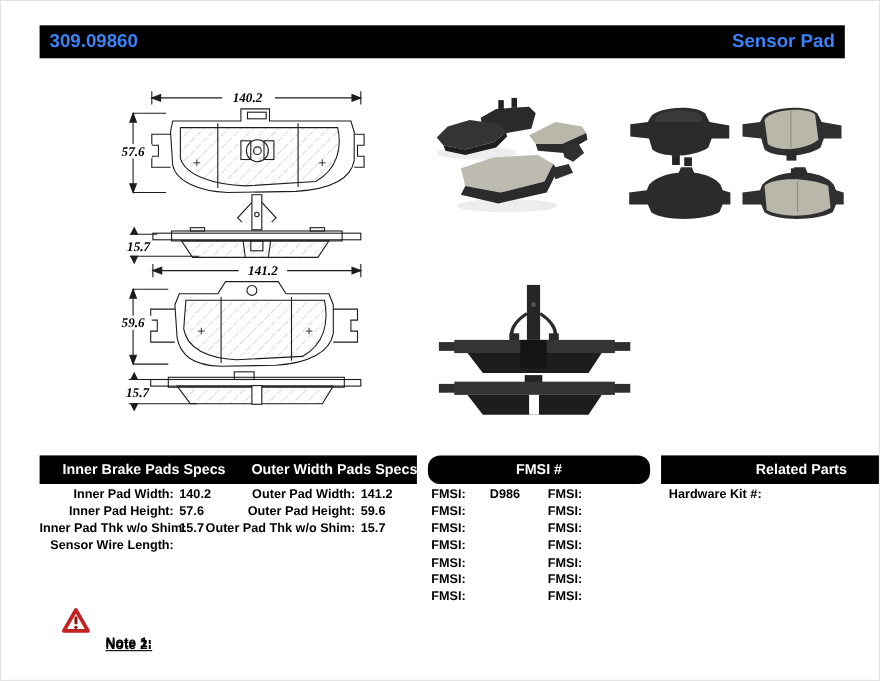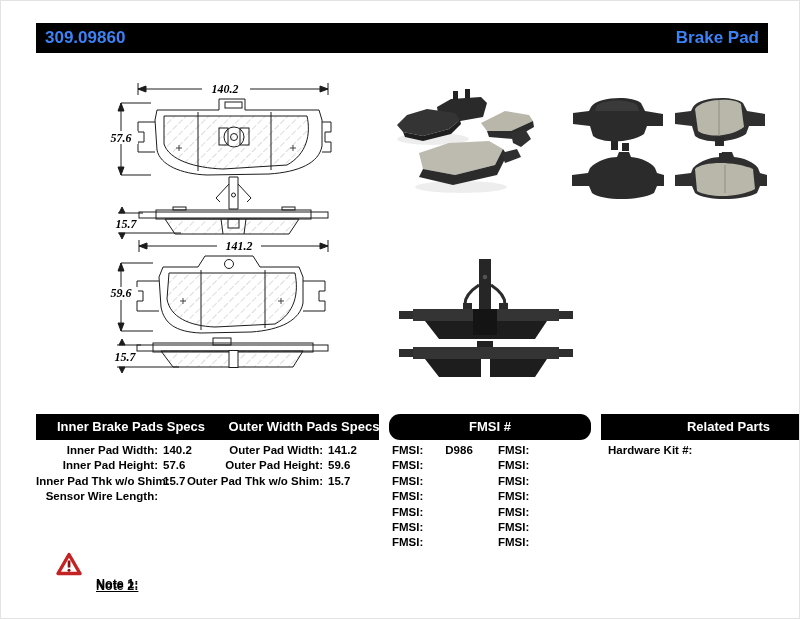--- a/index.html
+++ b/index.html
@@ -31,21 +31,21 @@
   .dim{font-family:"Liberation Serif",serif;font-style:italic;font-weight:bold;font-size:12px;fill:#000;}
   svg{display:block;}
 </style>
 </head>
 <body>
 
 <div class="page">
 
   <header class="abs topbar">
     <span>309.09860</span>
-    <span>Brake Pad</span>
+    <span>Sensor Pad</span>
   </header>
 
   <svg class="abs" style="left:100px;top:75px" width="260" height="165" viewBox="0 0 260 165">
     <defs>
       <pattern id="h1" width="8" height="8" patternUnits="userSpaceOnUse" patternTransform="rotate(45)">
         <line x1="0" y1="0" x2="0" y2="8" stroke="#9a9a9a" stroke-width="0.7" stroke-dasharray="3 2"></line>
       </pattern>
     </defs>
     <g stroke="var(--line_dark,#1c1c1c)" stroke-width="1" fill="none">
       <line x1="37" y1="7" x2="37" y2="19"></line>

